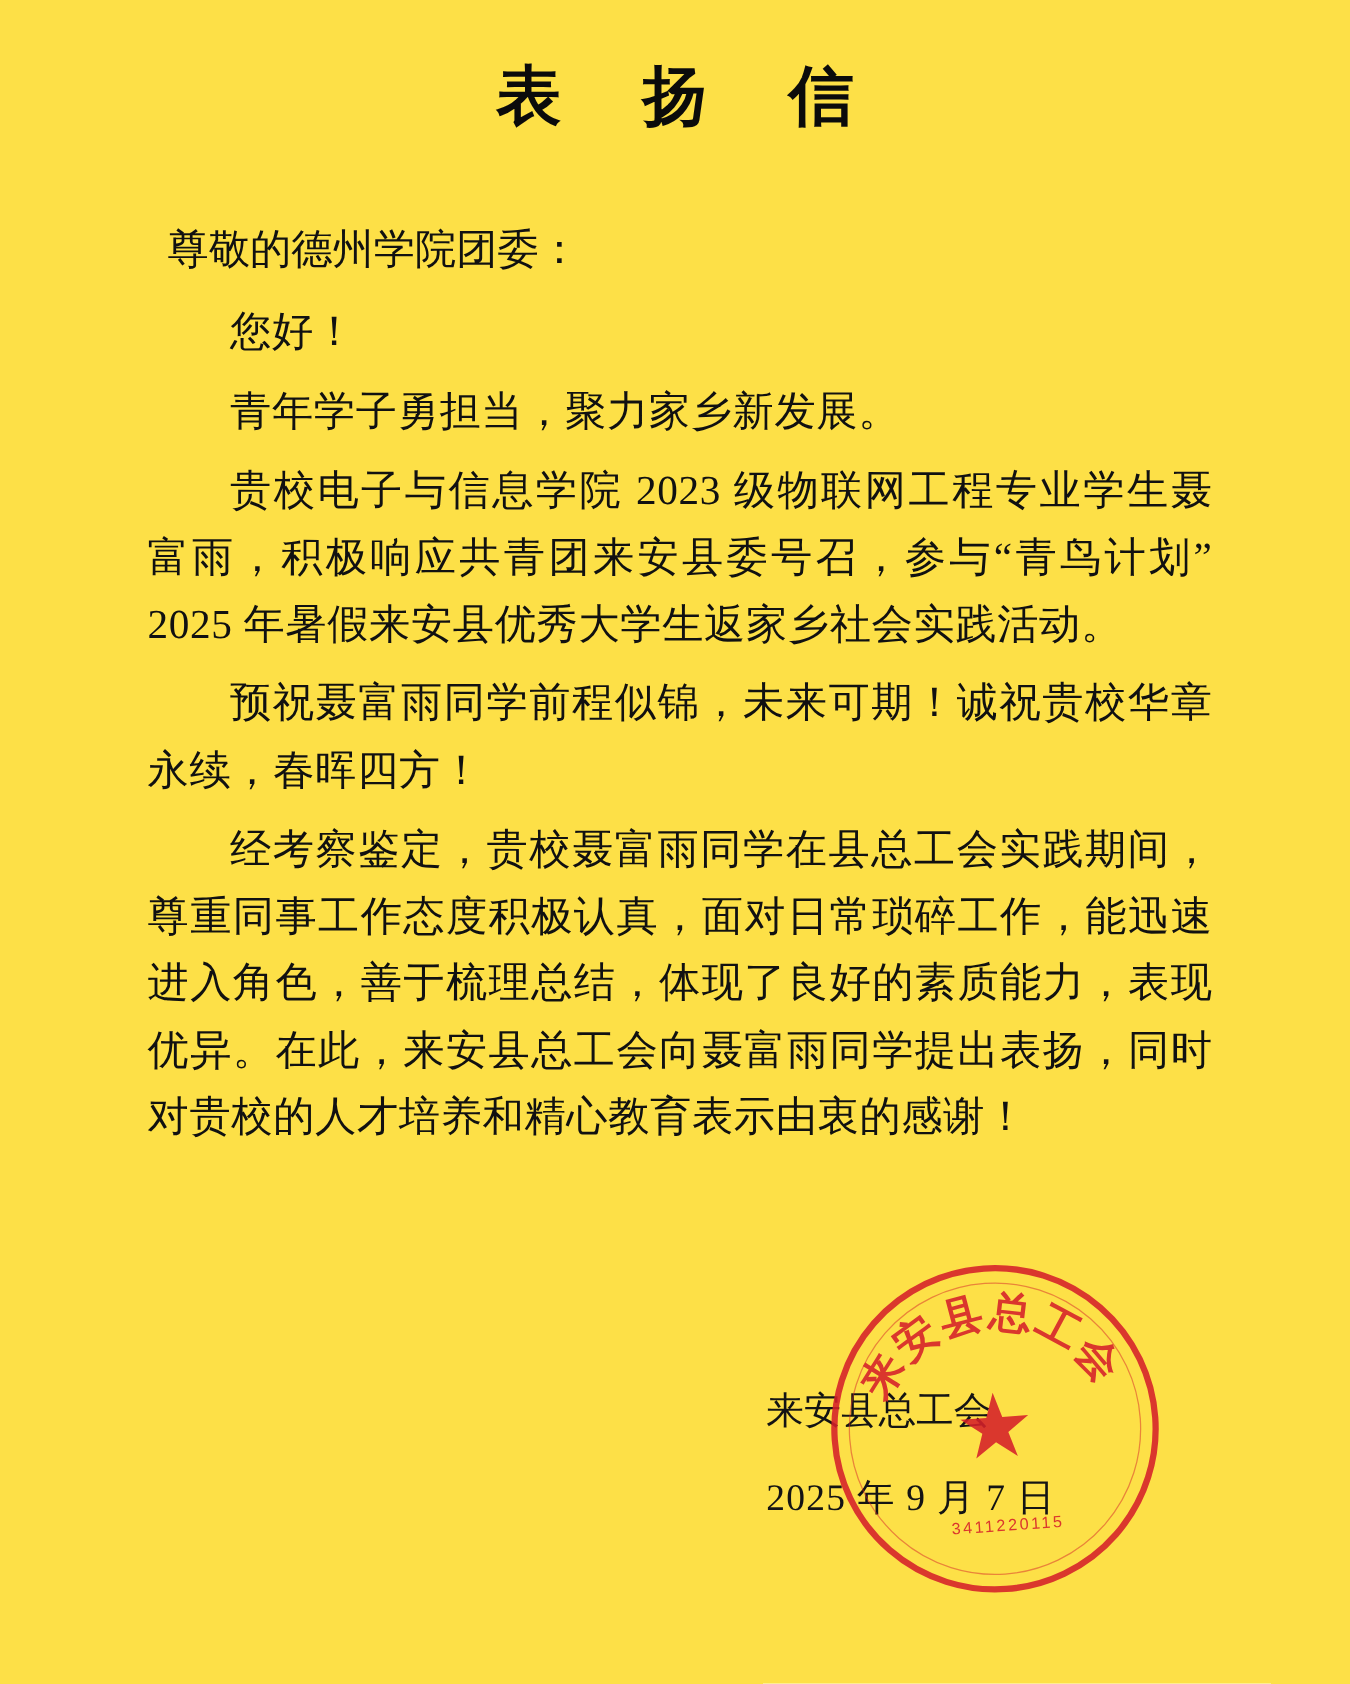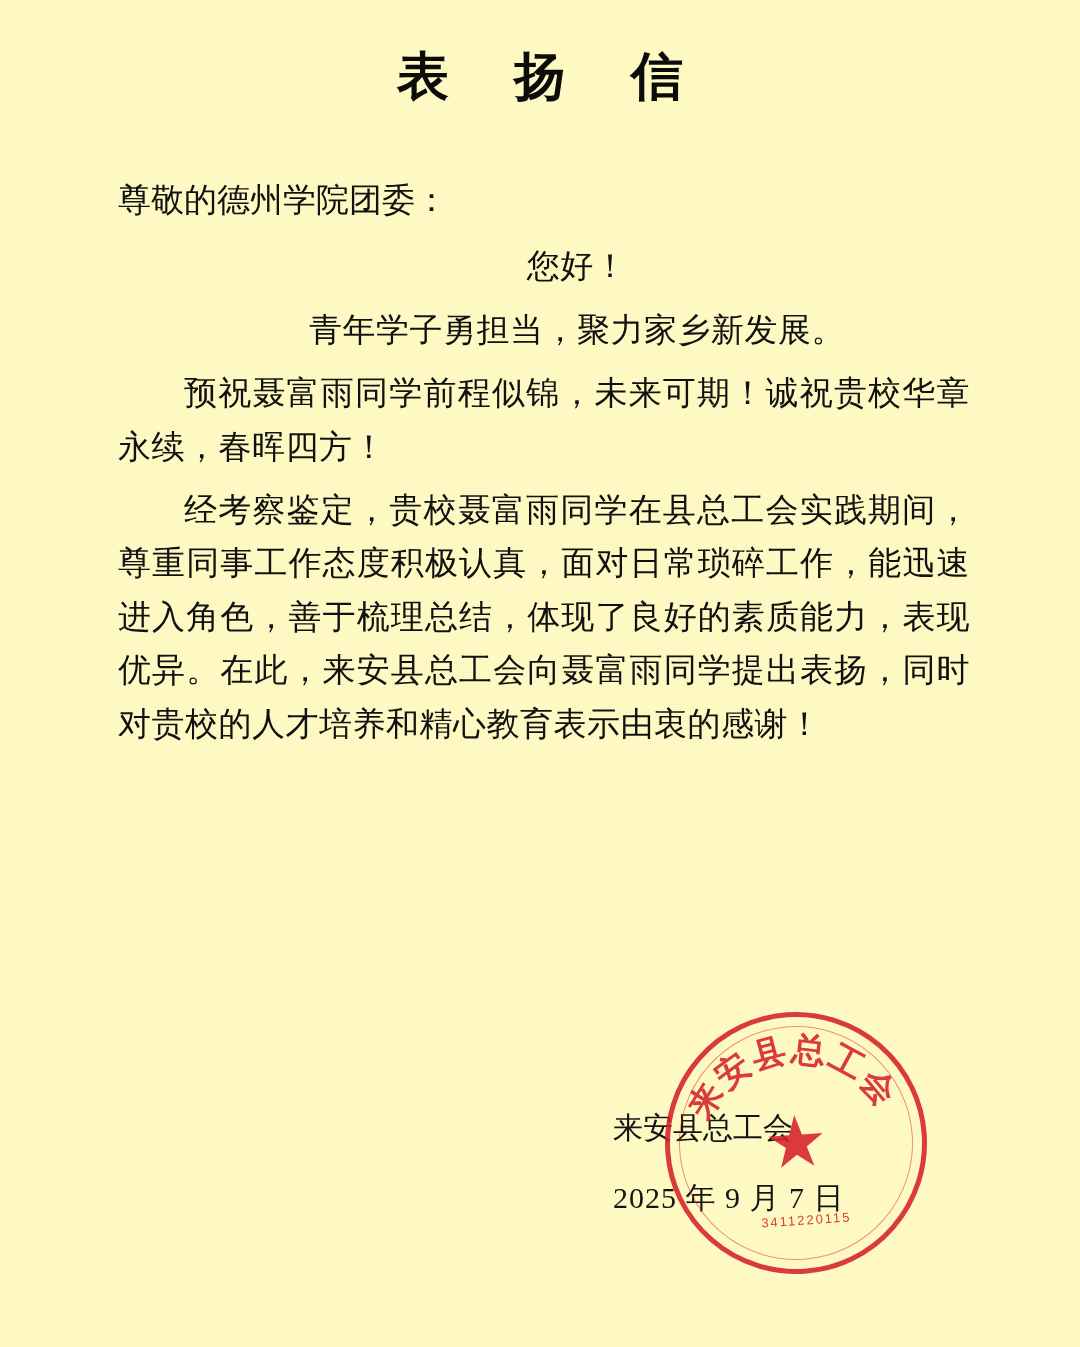--- a/index.html
+++ b/index.html
@@ -12,21 +12,21 @@
     height: 1347px;
     position: relative;
     font-family: "Liberation Serif", "DejaVu Serif", serif;
     color: #111111;
     overflow: hidden;
   }
 
   .page {
     position: absolute;
     inset: 0;
-    background: #fef9c3;
+    background: #fde047;
   }
 
   .doc-title {
     position: absolute;
     top: 42px;
     left: 0;
     width: 1080px;
     text-align: center;
     font-size: 52px;
     font-weight: 700;
@@ -39,36 +39,36 @@
   .body-block {
     position: absolute;
     top: 175px;
     left: 118px;
     width: 852px;
   }
 
   .salutation {
     font-size: 33px;
     line-height: 1.55;
-    margin: 0 0 14px 0;
+    margin: 0 0 14px 16px;
     text-indent: 0;
   }
 
   .para {
     font-size: 33px;
     line-height: 1.62;
     margin: 0 0 10px 0;
     text-indent: 66px;
     text-align: justify;
     text-justify: inter-ideograph;
     letter-spacing: 0.5px;
   }
 
   .para.short {
-    text-align: center;
+    text-align: left;
   }
 
   
   .seal-area {
     position: absolute;
     left: 573px;
     top: 1000px;
     width: 440px;
     height: 300px;
   }
@@ -153,20 +153,21 @@
   <div class="doc-title">表 扬 信</div>
 
   <div class="body-block">
 
     <p class="salutation">尊敬的德州学院团委：</p>
 
     <p class="para short">您好！</p>
 
     <p class="para short">青年学子勇担当，聚力家乡新发展。</p>
 
+    <p class="para">贵校电子与信息学院 2023 级物联网工程专业学生聂富雨，积极响应共青团来安县委号召，参与“青鸟计划”2025 年暑假来安县优秀大学生返家乡社会实践活动。</p>
 
     <p class="para">预祝聂富雨同学前程似锦，未来可期！诚祝贵校华章永续，春晖四方！</p>
 
     <p class="para">经考察鉴定，贵校聂富雨同学在县总工会实践期间，尊重同事工作态度积极认真，面对日常琐碎工作，能迅速进入角色，善于梳理总结，体现了良好的素质能力，表现优异。在此，来安县总工会向聂富雨同学提出表扬，同时对贵校的人才培养和精心教育表示由衷的感谢！</p>
 
   </div>
 
   <div class="seal-area">
 
     <div class="sign-line">来安县总工会</div>

